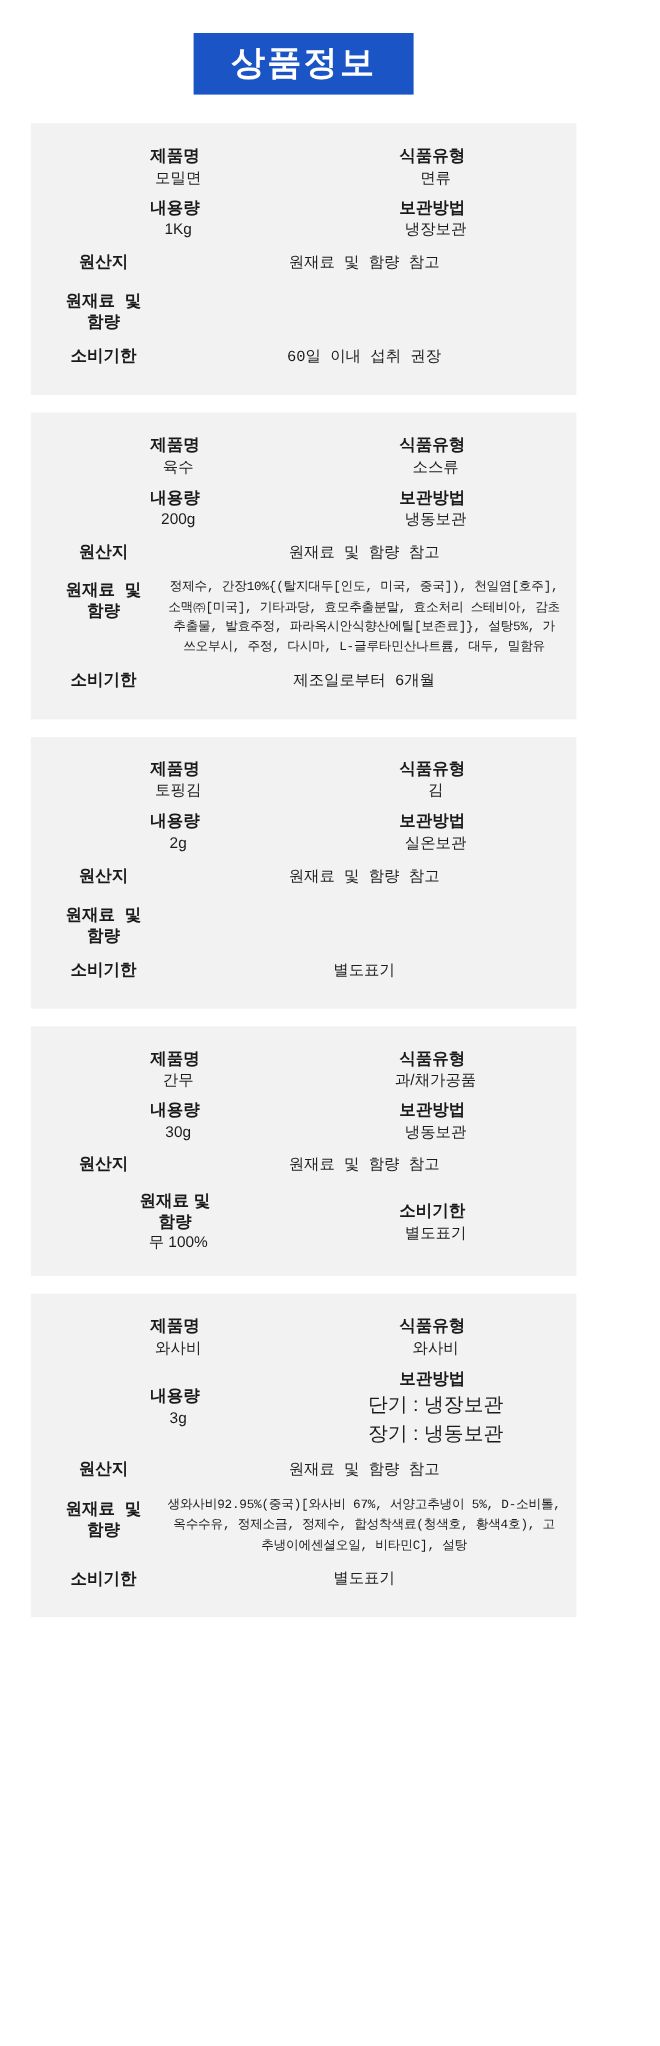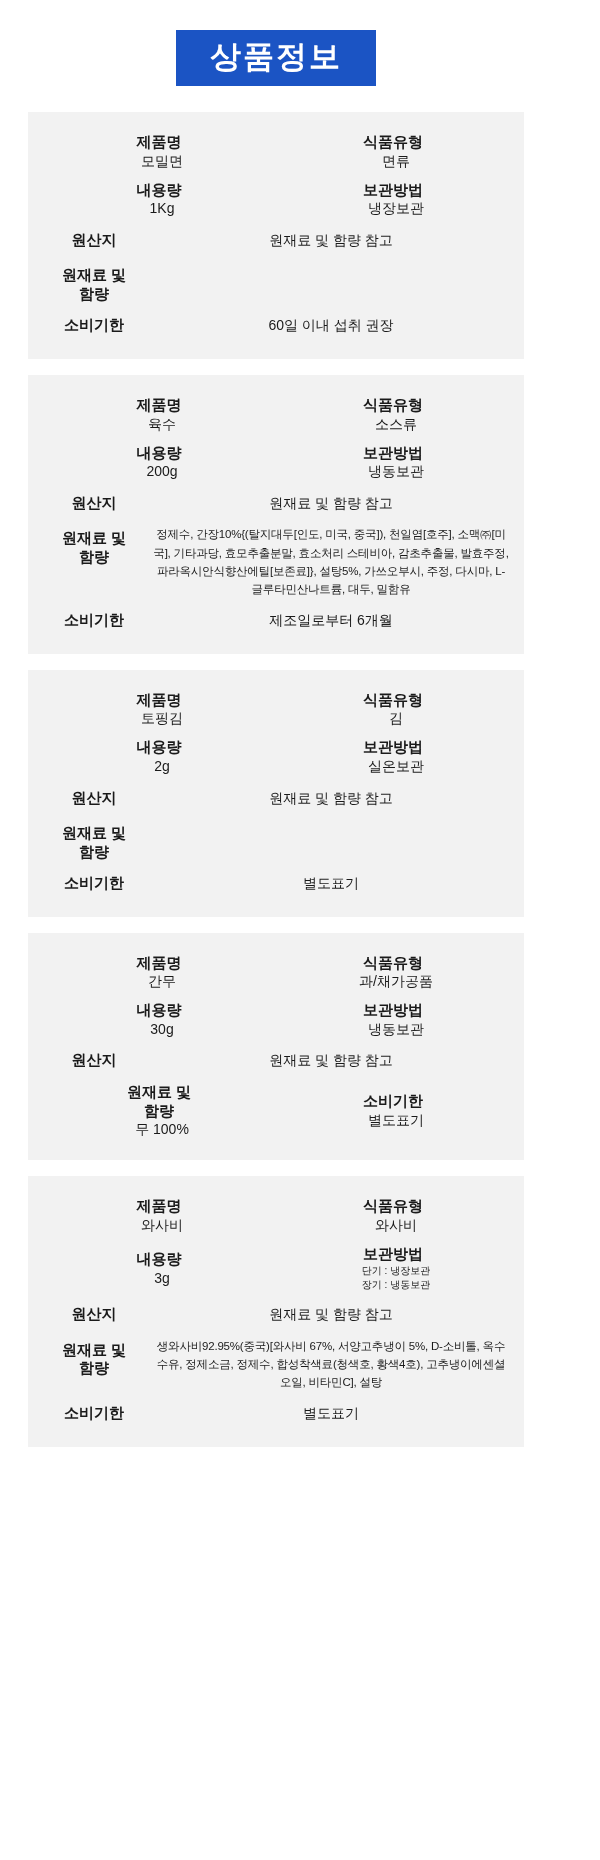--- a/index.html
+++ b/index.html
@@ -59,26 +59,26 @@
     flex: 1 1 auto;
     padding-left: 6px;
     text-align: center;
   }
   .val.small {
     font-size: 11.5px;
     line-height: 1.6;
     letter-spacing: -0.2px;
   }
   .val.two-line {
-    font-size: 10px;
+    font-size: 18px;
     line-height: 1.45;
     white-space: pre-line;
   }
   .half { width: 50%; display: flex; align-items: center; flex-direction: column; }
-  .full { width: 100%; display: flex; align-items: flex-start; }
+  .full { width: 100%; display: flex; align-items: flex-start; font-family: Liberation Mono, monospace; }
   .lbl.multi { line-height: 1.25; }
 </style>
 </head>
 <body>
 
 <div class="page">
 
   <div class="title-wrap">
     <span class="title-badge">상품정보</span>
   </div>

